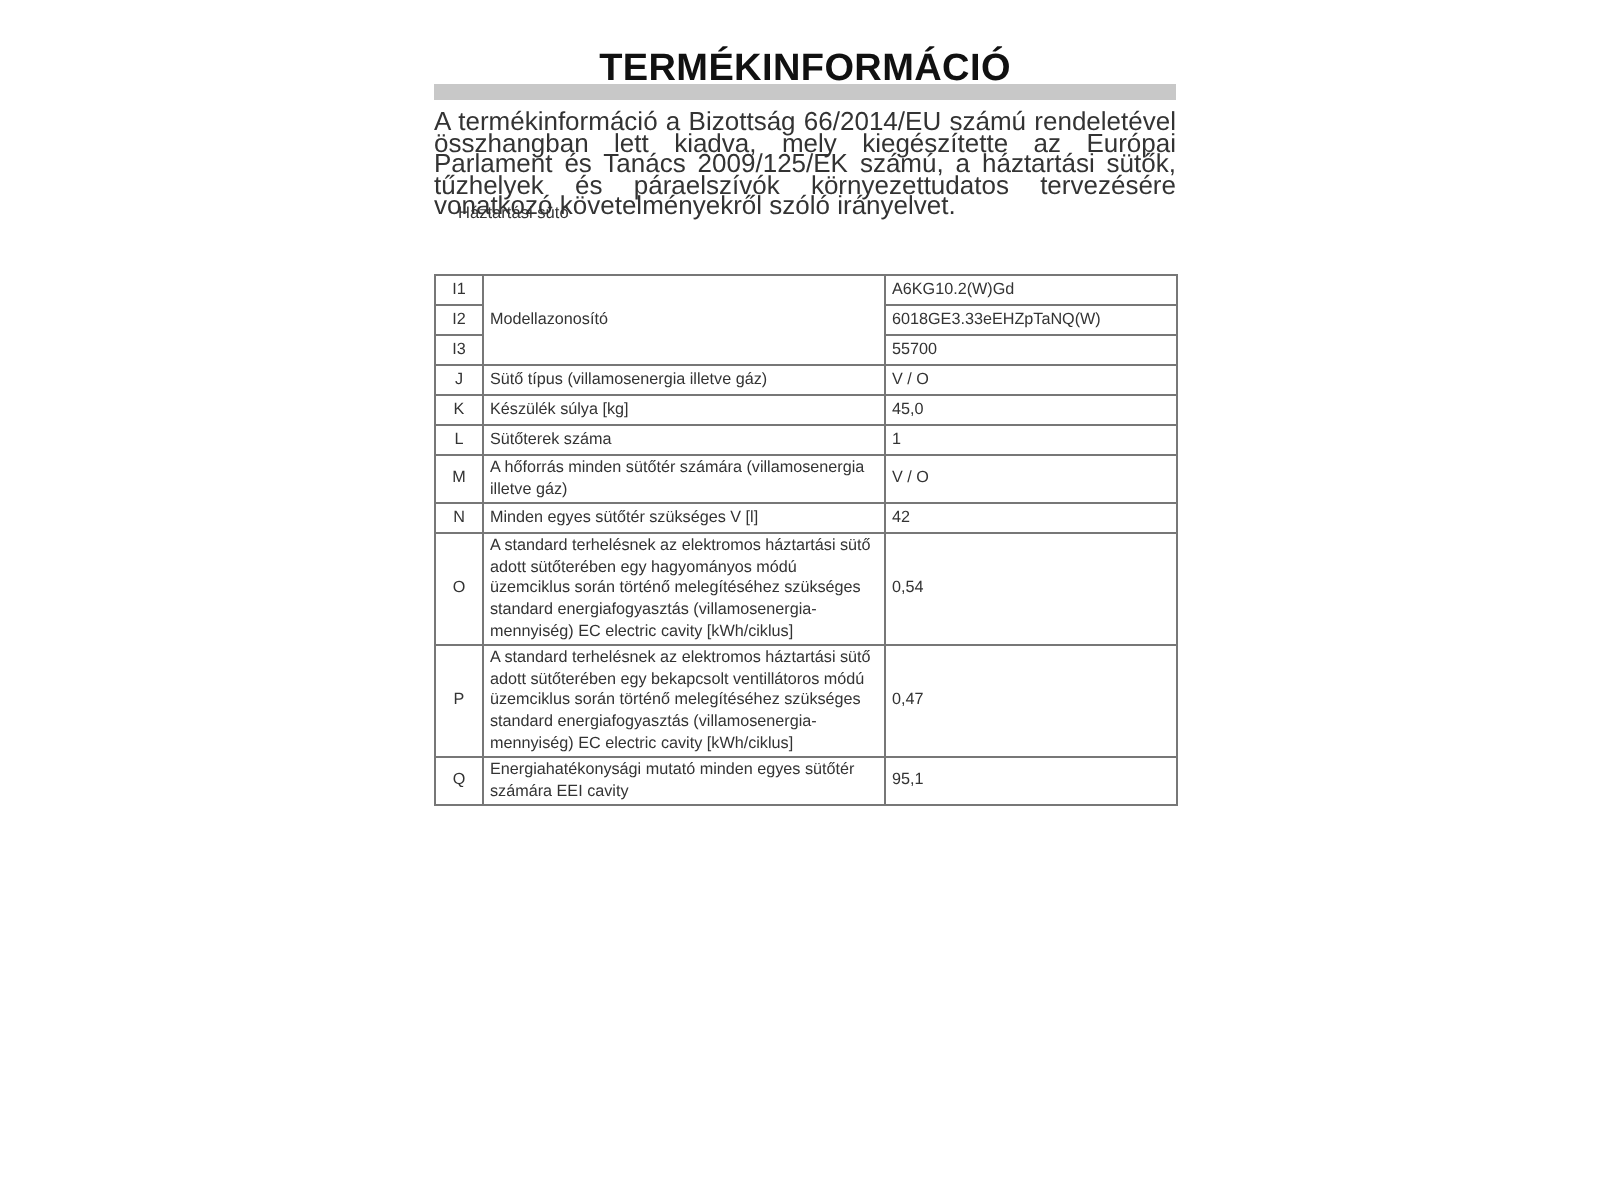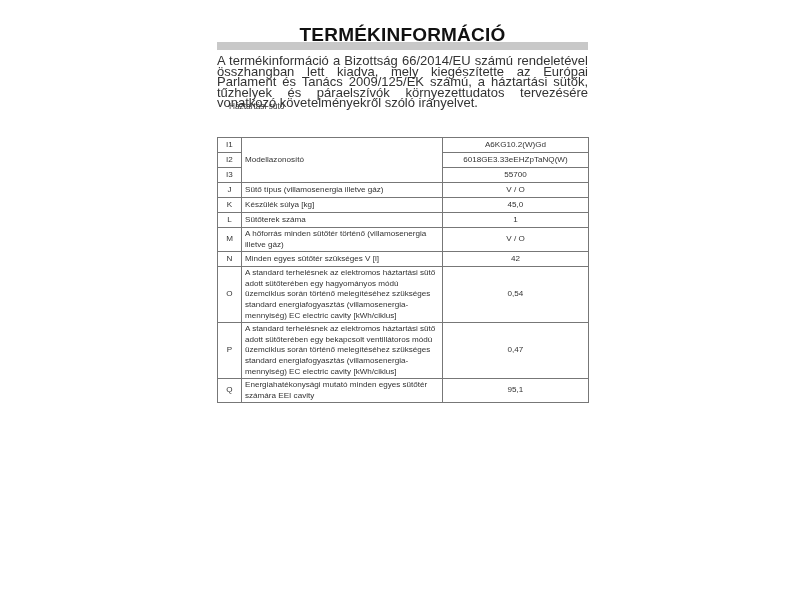--- a/index.html
+++ b/index.html
@@ -10,21 +10,21 @@
            font-weight: bold; font-size: 19px; color: #111; letter-spacing: 0.2px; }
   .bar { position: absolute; top: 42px; left: 0; width: 371px; height: 8px; background: #c8c8c8; }
   .intro { position: absolute; top: 56px; left: 0; width: 371px; font-size: 13px; line-height: 10.6px;
            text-align: justify; color: #333; }
   .section-label { position: absolute; top: 101px; left: 12px; font-size: 8.3px; color: #333; }
   table { position: absolute; top: 113px; left: 0; width: 372px; border-collapse: collapse;
           font-size: 8.1px; color: #333; margin-top: 24px; }
   td { border: 1px solid #777; padding: 1px 3px; line-height: 10.6px; vertical-align: middle; }
   td.code { width: 17px; text-align: center; }
   td.desc { width: 194px; }
-  td.val { text-align: center; }
+  td.val { text-align: left; }
   tr.r1 td { height: 12px; }
 </style>
 </head>
 <body>
 
 <div class="page">
   <div class="title">TERMÉKINFORMÁCIÓ</div>
   <div class="bar"></div>
   <div class="intro">A termékinformáció a Bizottság 66/2014/EU számú rendeletével összhangban lett kiadva, mely kiegészítette az Európai Parlament és Tanács 2009/125/EK számú, a háztartási sütők, tűzhelyek és páraelszívók környezettudatos tervezésére vonatkozó követelményekről szóló irányelvet.</div>
   <div class="section-label">Háztartási sütő</div>
@@ -54,21 +54,21 @@
       <td class="desc">Készülék súlya [kg]</td>
       <td class="val">45,0</td>
     </tr>
     <tr class="r1">
       <td class="code">L</td>
       <td class="desc">Sütőterek száma</td>
       <td class="val">1</td>
     </tr>
     <tr>
       <td class="code">M</td>
-      <td class="desc">A hőforrás minden sütőtér történő (villamosenergia illetve gáz)</td>
+      <td class="desc">A hőforrás minden sütőtér számára (villamosenergia illetve gáz)</td>
       <td class="val">V / O</td>
     </tr>
     <tr class="r1">
       <td class="code">N</td>
       <td class="desc">Minden egyes sütőtér szükséges V [l]</td>
       <td class="val">42</td>
     </tr>
     <tr>
       <td class="code">O</td>
       <td class="desc">A standard terhelésnek az elektromos háztartási sütő adott sütőterében egy hagyományos módú üzemciklus során történő melegítéséhez szükséges standard energiafogyasztás (villamosenergia-mennyiség) EC electric cavity [kWh/ciklus]</td>

